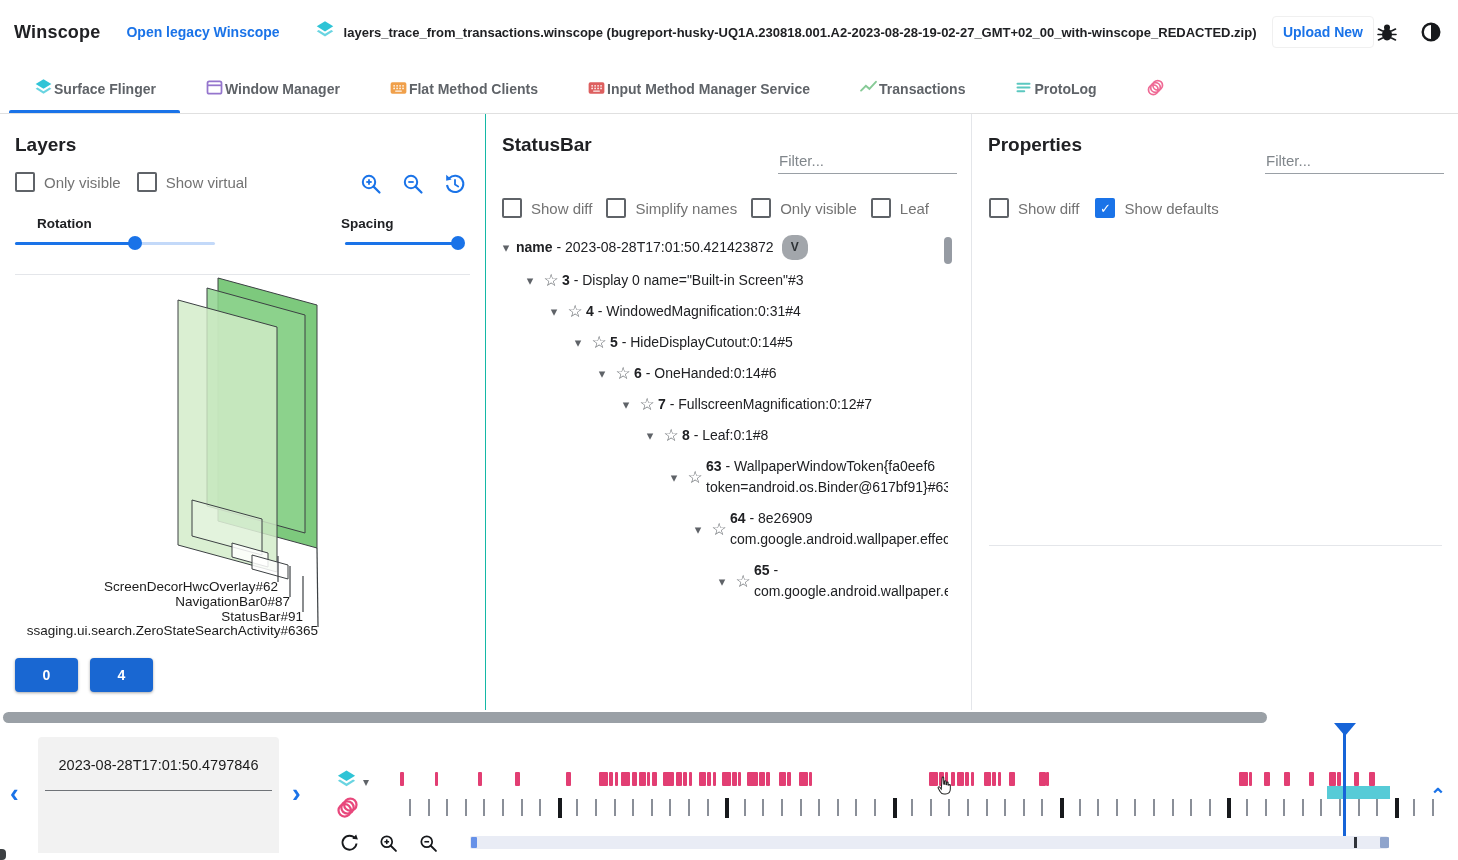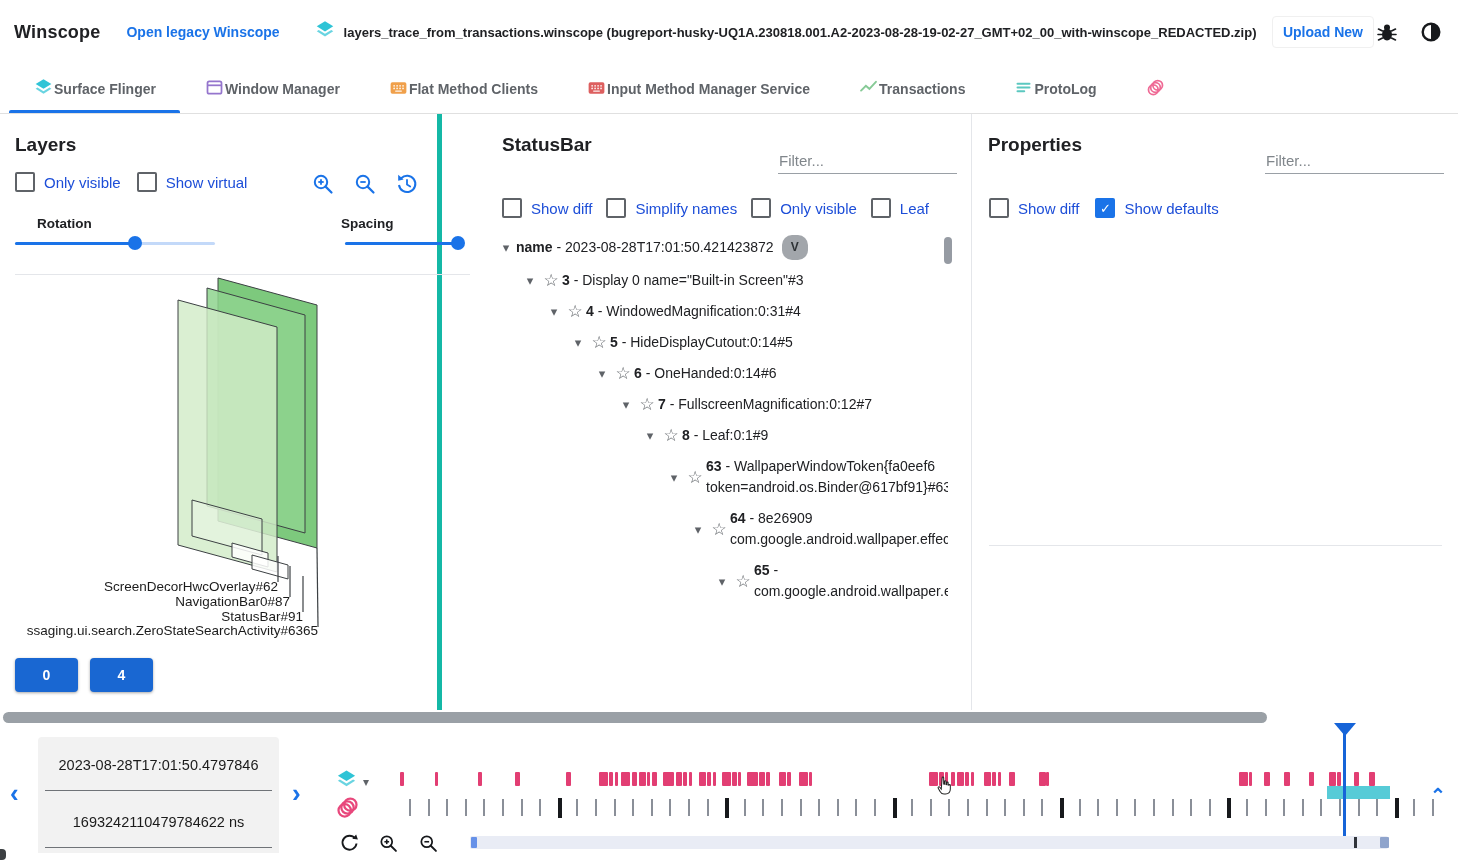--- a/index.html
+++ b/index.html
@@ -20,33 +20,33 @@
   
   .tabbar{position:absolute;left:0;top:64px;width:1458px;height:50px;display:flex;align-items:stretch;
           border-bottom:1px solid #e0e0e0;background:#fff;padding-left:9px;box-sizing:border-box;white-space:nowrap;}
   .tab{display:flex;align-items:center;padding:0 24px;font-size:14px;font-weight:700;color:#5f6368;
        cursor:pointer;position:relative;flex:none;}
   .tab.active::after{content:"";position:absolute;left:0;right:0;bottom:0;height:3px;background:#1a73e8;border-radius:2px 2px 0 0;}
 
   
   .content{position:absolute;left:0;top:114px;width:1458px;height:596px;}
   .panel{position:absolute;top:0;height:596px;box-sizing:border-box;background:#fff;}
-  .panel.left{left:0;width:442px;border-right:5px solid #14b8a6;text-decoration:underline;}
+  .panel.left{left:0;width:486px;border-right:1px solid #14b8a6;text-decoration:underline;}
   .panel.mid{left:487px;width:485px;border-right:1px solid #e4e6ea;}
   .panel.right{left:973px;width:485px;}
   .panel-title{position:absolute;left:15px;top:20px;font-size:19px;font-weight:700;}
   .filter-input{position:absolute;top:34px;width:177px;border:none;border-bottom:1px solid #9aa0a6;outline:none;
                 font-family:inherit;font-size:15px;color:#202124;background:transparent;padding:4px 1px;}
   .filter-input::placeholder{color:#80868b;}
   .cb-row{position:absolute;left:15px;display:flex;align-items:center;gap:16px;}
   .cb-item{display:flex;align-items:center;gap:9px;cursor:pointer;}
   .cbx{width:16px;height:16px;border:2px solid #5f6368;border-radius:2px;background:#fff;flex:none;
        display:flex;align-items:center;justify-content:center;font-size:13px;color:#fff;line-height:1;}
   .cbx.checked{background:#1a73e8;border-color:#1a73e8;}
-  .cb-label{font-size:15px;color:#1d4ed8;text-align:center;}
+  .cb-label{font-size:15px;color:#737373;text-align:center;}
 
   
   .view-tools{position:absolute;right:18px;top:58px;display:flex;gap:18px;}
   .tool-btn{width:24px;height:24px;cursor:pointer;}
   .slider-label{position:absolute;top:102px;font-size:13.5px;font-weight:700;}
   .slider{position:absolute;top:122px;height:14px;cursor:pointer;}
   .slider .track{position:absolute;left:0;right:0;top:6px;height:3px;background:#c3d9f9;border-radius:2px;}
   .slider .fill{position:absolute;left:0;top:6px;height:3px;background:#1a73e8;border-radius:2px;}
   .slider .thumb{position:absolute;top:0;width:14px;height:14px;border-radius:50%;background:#1a73e8;margin-left:-7px;}
   .panel-divider{position:absolute;background:#e4e6ea;height:1px;}
@@ -329,21 +329,21 @@
             <div class="tree-text"><b>6</b><span> - OneHanded:0:14#6</span></div>
           </div>
           <div class="tree-row" style="padding-left: 120px;">
             <span class="tri">▾</span>
             <span class="star">☆</span>
             <div class="tree-text"><b>7</b><span> - FullscreenMagnification:0:12#7</span></div>
           </div>
           <div class="tree-row" style="padding-left: 144px;">
             <span class="tri">▾</span>
             <span class="star">☆</span>
-            <div class="tree-text"><b>8</b><span> - Leaf:0:1#9</span></div>
+            <div class="tree-text"><b>8</b><span> - Leaf:0:1#8</span></div>
           </div>
           <div class="tree-row" style="padding-left: 168px;">
             <span class="tri">▾</span>
             <span class="star">☆</span>
             <div class="tree-text"><b>63</b><span> - WallpaperWindowToken{fa0eef6 token=android.os.Binder@617bf91}#63</span></div>
           </div>
           <div class="tree-row" style="padding-left: 192px;">
             <span class="tri">▾</span>
             <span class="star">☆</span>
             <div class="tree-text"><b>64</b><span> - 8e26909 com.google.android.wallpaper.effects.cinematic.CinematicWallpaperService#64</span></div>
@@ -375,21 +375,20 @@
   </div>
 
   <div class="scroll-strip">
     <div class="scroll-thumb-h"></div>
   </div>
 
   <div class="timeline">
     <span class="nav-chev" style="left:10px;top:54px;">‹</span>
     <div class="ts-block">
       <div class="ts-field" style="top:3px;">2023-08-28T17:01:50.4797846</div>
-      <div class="ts-field" style="top:60px;">1693242110479784622 ns</div>
     </div>
     <span class="nav-chev" style="left:292px;top:54px;">›</span>
 
     <span class="trace-icon" style="left:335px;top:42px;"><svg width="23" height="23" viewBox="0 0 24 24" xmlns="http://www.w3.org/2000/svg">
           <path d="M12 2.5 21 8 12 13.5 3 8Z" fill="#2fc4d6"></path>
           <path d="M12 16.2 5.1 12 3 13.4 12 19 21 13.4 18.9 12Z" fill="#2fc4d6" opacity=".72"></path>
         </svg></span>
     <span class="caret" style="left:363px;top:49px;">▾</span>
     <span class="trace-icon" style="left:334px;top:68px;"><svg width="27" height="27" viewBox="0 0 24 24" xmlns="http://www.w3.org/2000/svg">
           <g fill="none" stroke="#e8487c" stroke-width="2">

